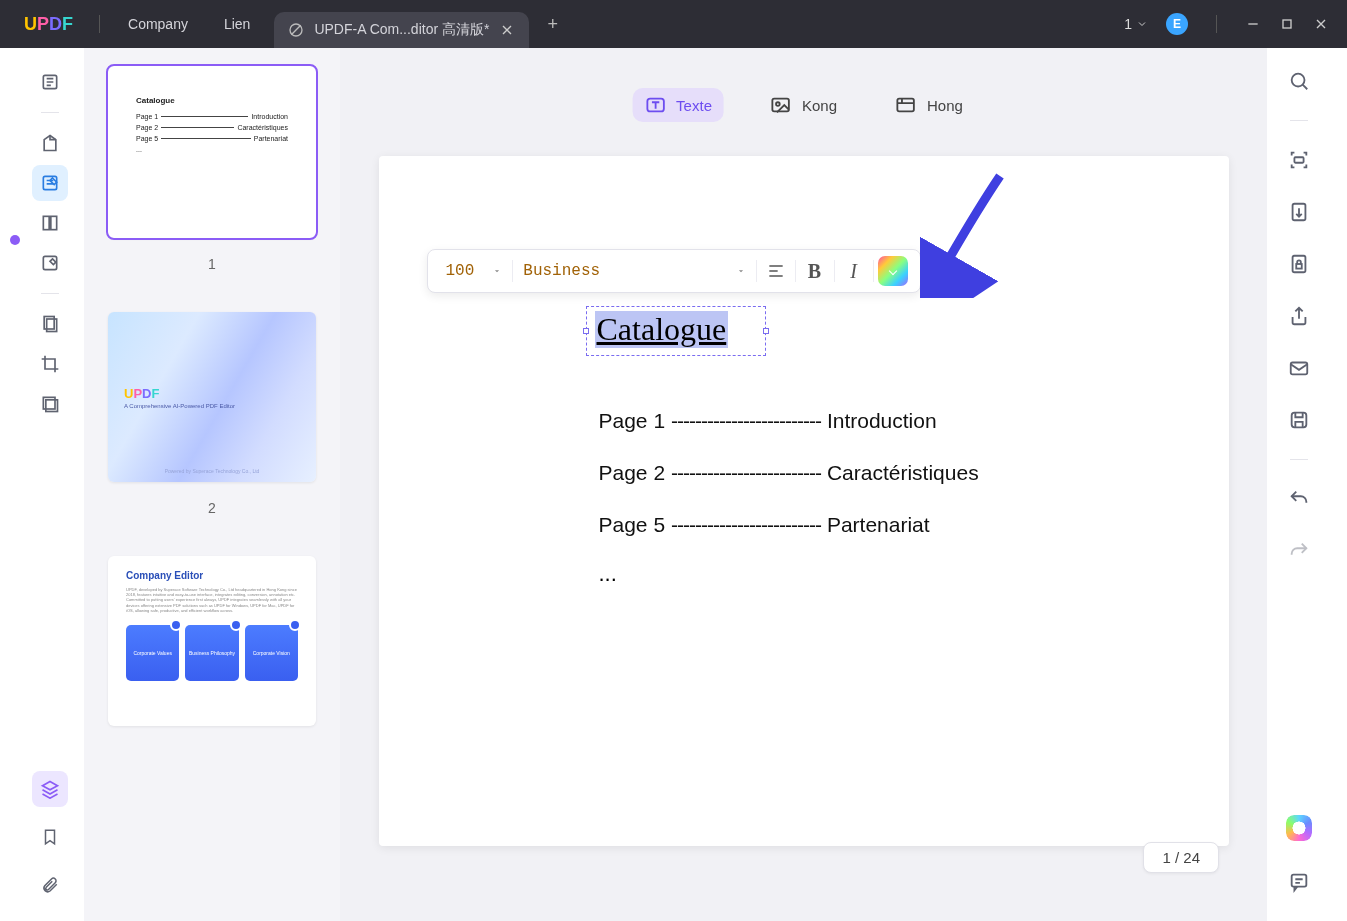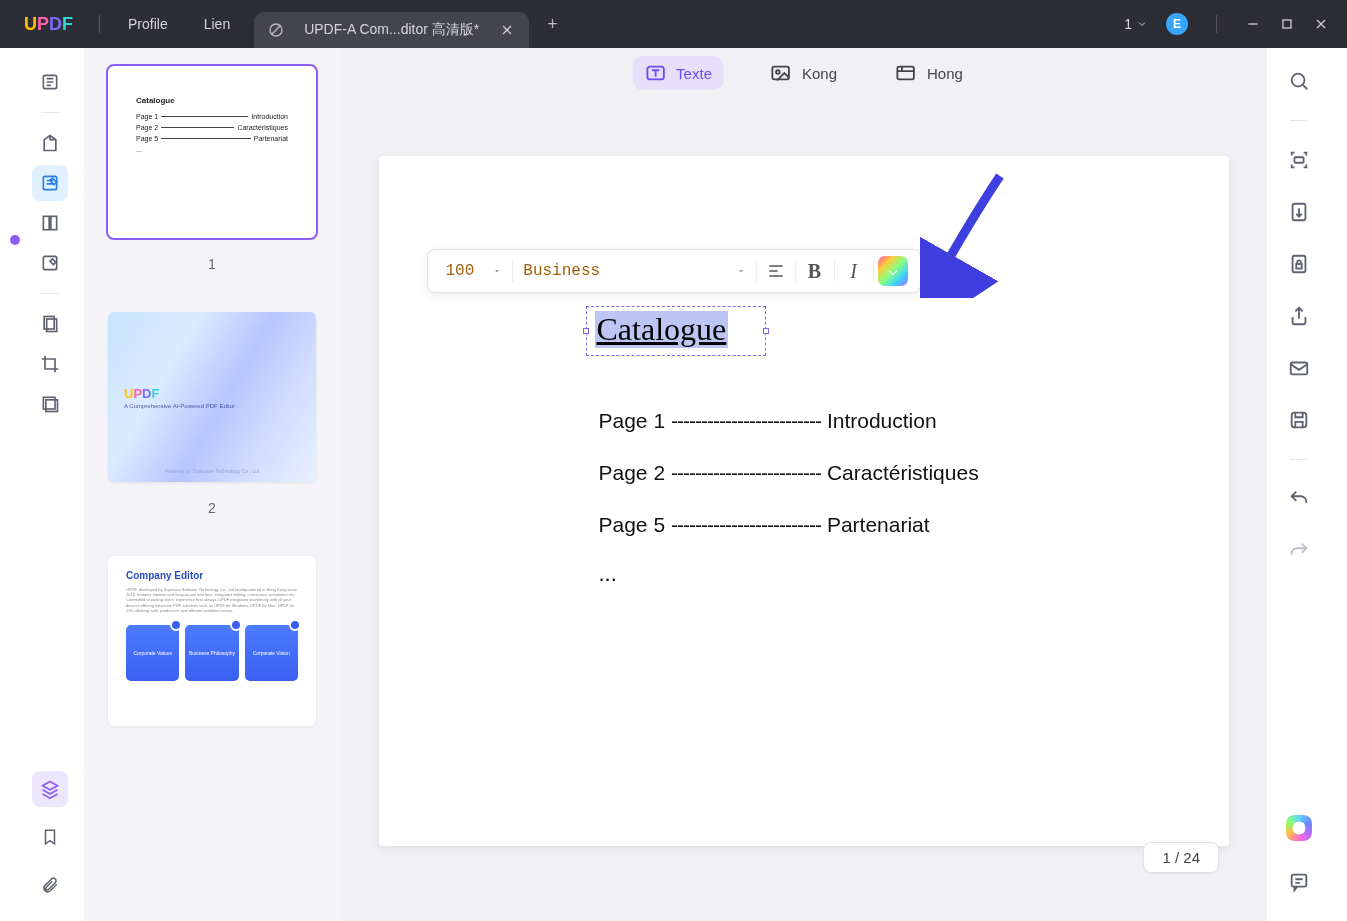--- a/index.html
+++ b/index.html
@@ -7,21 +7,21 @@
 
 .titlebar {
   height: 48px; background: #2d2d35; display: flex; align-items: center;
   color: #d4d4da; font-size: 14px; position: relative;
 }
 .logo { margin: 0 16px 0 24px; font-weight: 800; font-size: 18px; letter-spacing: 0; }
 .logo .u { color: #ffc400; } .logo .p { color: #ff5fa8; } .logo .d { color: #7b6cff; } .logo .f { color: #36d6d0; }
 .menu-sep { width:1px; height:18px; background:#555; margin:0 10px; }
 .menu-item { padding: 0 18px; cursor: pointer; }
 .tab {
-  display:flex; align-items:center; gap:20px; background:#44444e; height:36px;
+  display:flex; align-items:center; gap:10px; background:#44444e; height:36px;
   padding:0 14px; border-radius:10px 10px 0 0; margin-left:6px; margin-top:12px;
 }
 .tab svg { width:16px; height:16px; }
 .tab-close { width:14px;height:14px; }
 .tab-plus { margin-left:18px; color:#bbb; font-size:18px; }
 .title-right { margin-left:auto; display:flex; align-items:center; gap:18px; padding-right:18px; }
 .avatar { width:22px;height:22px;border-radius:50%;background:#3aa5ff;color:#fff;display:flex;align-items:center;justify-content:center;font-size:12px;font-weight:600; }
 .winbtn { width:16px;height:16px; color:#ccc; }
 .one-down { display:flex; align-items:center; gap:4px; color:#ddd; font-size:14px;}
 
@@ -68,21 +68,21 @@
 .thumb3 .card { flex:1; height:56px; border-radius:5px; background:linear-gradient(180deg,#4c7cff,#3a5ff0); position:relative; color:#fff; font-size:5px; display:flex;flex-direction:column;align-items:center;justify-content:center; padding:0 3px; text-align:center;}
 .thumb3 .card .dot { position:absolute; top:-6px; right:-3px; width:12px;height:12px;border-radius:50%;background:#3a5ff0;border:2px solid #fff;}
 
 .canvas {
   flex:1; background:#f1f1f5; position:relative; overflow:auto; padding:28px 26px;
 }
 .edit-toolbar {
   position:absolute; top:8px; left:50%; transform:translateX(-50%);
   display:flex; align-items:center; gap:34px; z-index:10;
 }
-.et-item { display:flex; align-items:center; gap:10px; font-size:15px; color:#444; cursor:pointer; padding:6px 12px; border-radius:10px;}
+.et-item { display:flex; align-items:center; gap:10px; font-size:15px; color:#444; cursor:pointer; padding:6px 12px; border-radius:10px;margin-top:32px;}
 .et-item.active { background:#e6defa; color:#6d4df0; }
 .et-item svg { width:22px;height:22px; }
 
 .page {
   width:850px; height:690px; background:#fff; margin:80px auto 0 auto;
   box-shadow:0 2px 10px rgba(0,0,0,0.08); border-radius:4px; position:relative;
   padding:150px 0 0 220px;
 }
 .page-counter {
   position:absolute; right:48px; bottom:48px; background:#fff; border:1px solid #e1e1e8;
@@ -133,21 +133,21 @@
 .rr-ai { width:26px;height:26px;border-radius:8px;background:conic-gradient(#5dd6ff,#6a8bff,#b86aff,#ff6ad1,#ffba4d,#8aff6a,#5dd6ff);mask:radial-gradient(circle,transparent 35%,#000 36%);-webkit-mask:radial-gradient(circle,transparent 35%,#000 36%);}
 
 .left-edge-dot { position:absolute; left:10px; top:235px; width:10px;height:10px;border-radius:50%;background:#8b5cf6;z-index:50;}
 </style>
 </head>
 <body>
 
 <div class="titlebar">
   <div class="logo"><span class="u">U</span><span class="p">P</span><span class="d">D</span><span class="f">F</span></div>
   <div class="menu-sep"></div>
-  <div class="menu-item">Profile</div>
+  <div class="menu-item">Company</div>
   <div class="menu-item">Lien</div>
 
   <div class="tab">
     <svg viewBox="0 0 24 24" fill="none" stroke="#bbb" stroke-width="2">
         <circle cx="12" cy="12" r="9"></circle>
         <path d="M5 19 19 5"></path>
       </svg>
     <span>UPDF-A Com...ditor 高清版*</span>
     <svg class="tab-close" viewBox="0 0 24 24" stroke="#ccc" stroke-width="2">
         <path d="M6 6l12 12M18 6L6 18"></path>

